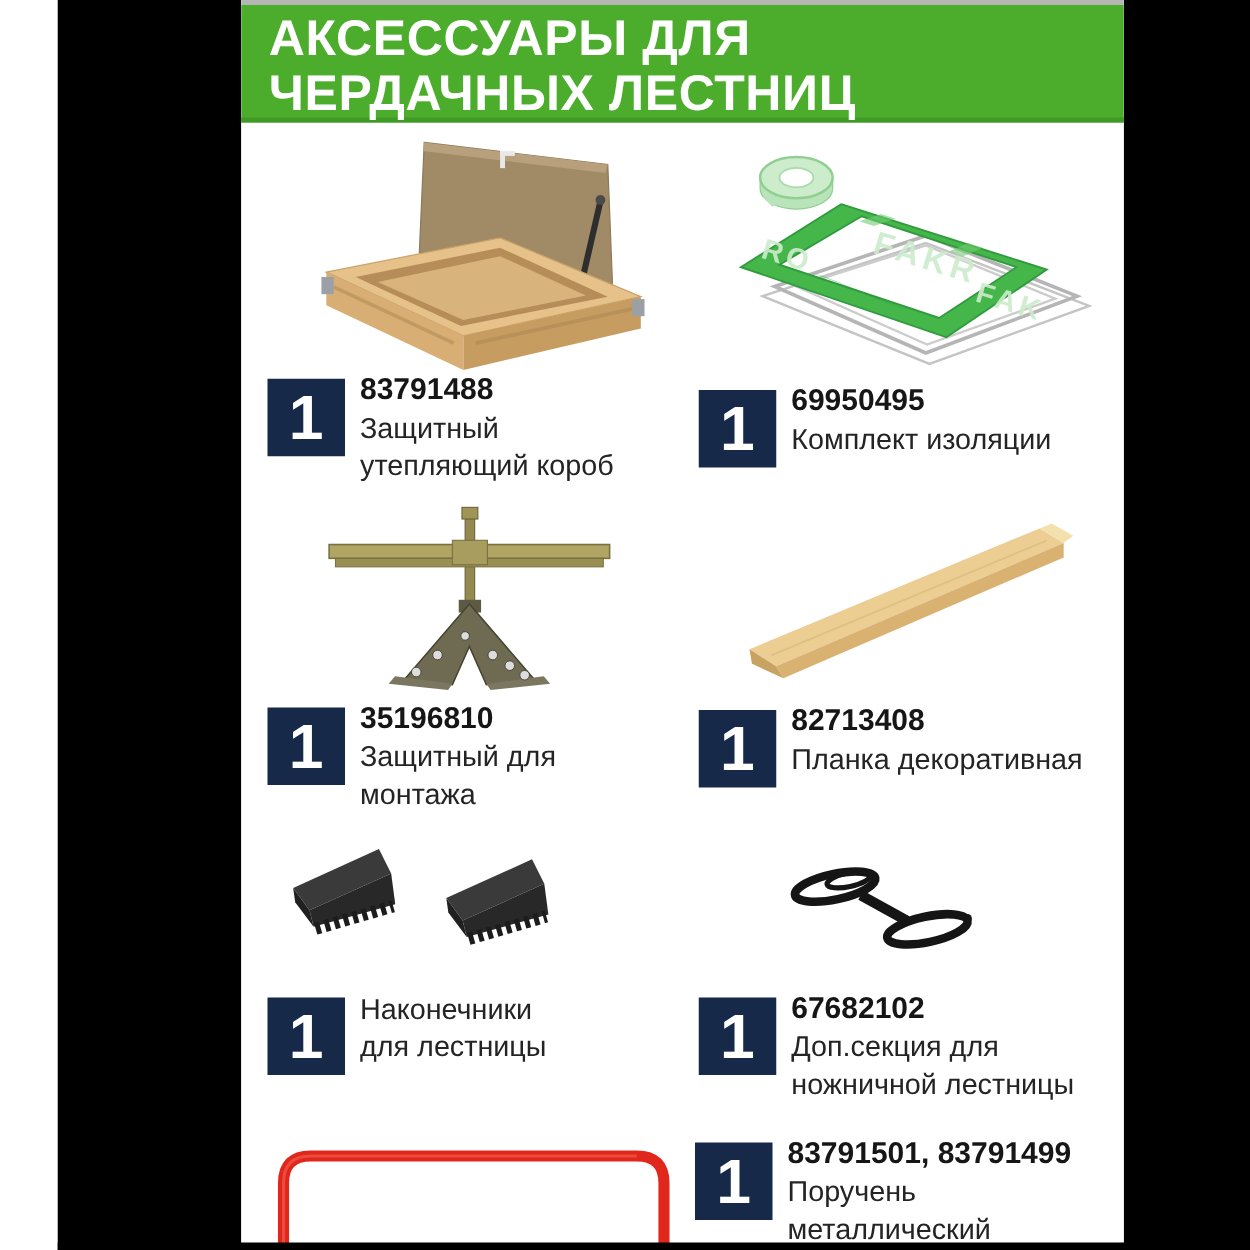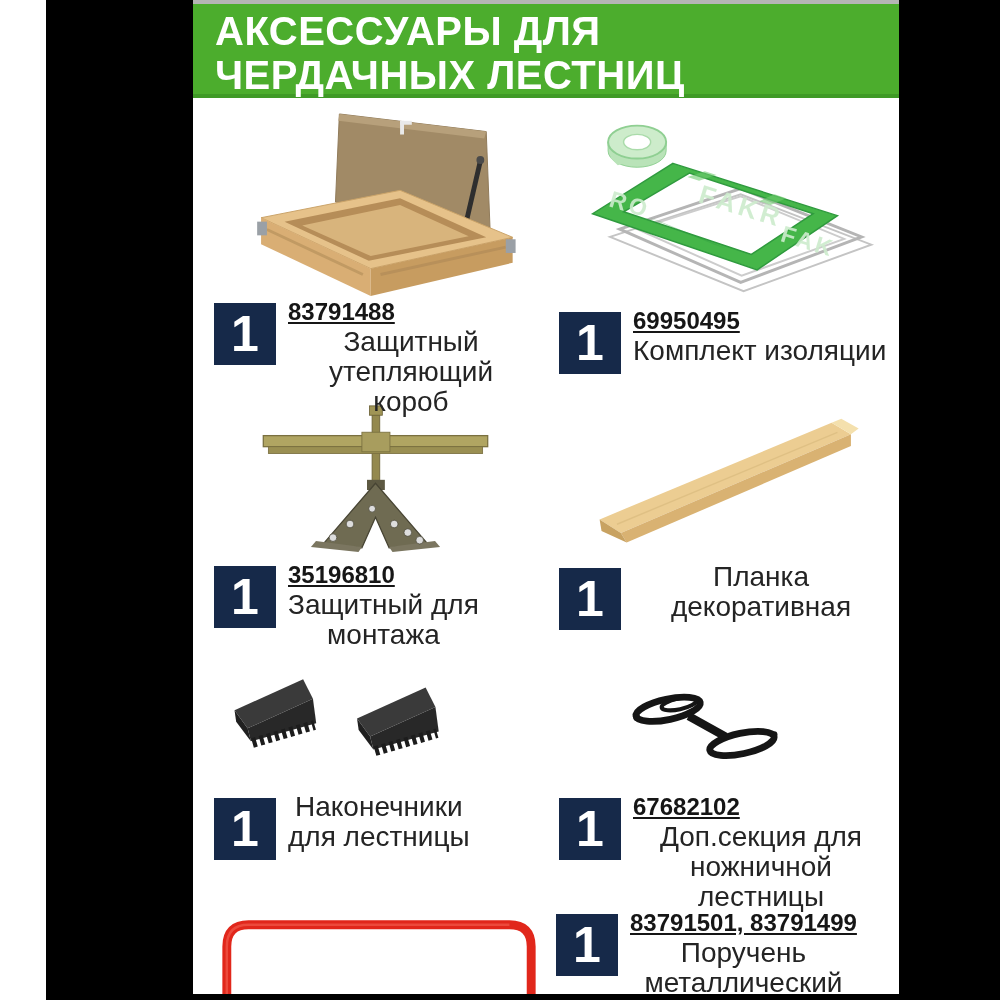--- a/index.html
+++ b/index.html
@@ -13,22 +13,22 @@
   .bottom-strip{position:absolute;left:0;right:0;bottom:0;height:6px;background:#000;z-index:30;}
   .banner{position:absolute;left:0;right:0;top:4px;height:94px;background:#4cad2d;
           border-bottom:4px solid #3f9a26;color:#fff;padding:5px 0 0 22px;box-sizing:border-box;}
   .banner .t{font-size:40px;font-weight:800;line-height:44px;letter-spacing:.5px;}
   .p-img{position:absolute;}
   .p-img svg{width:100%;height:100%;display:block;}
   .p-info{position:absolute;display:flex;align-items:flex-start;gap:12px;}
   .badge{width:62px;height:62px;background:#162949;color:#fff;display:flex;align-items:center;
          justify-content:center;font-size:50px;font-weight:700;flex:0 0 auto;margin-top:6px;}
   .txt{padding-top:0;}
-  .sku{font-size:24px;font-weight:700;color:#161616;line-height:30px;text-decoration:underline;}
-  .pname{font-size:28px;color:#242424;line-height:30px;white-space:pre-line;text-align:center;}
+  .sku{font-size:24px;font-weight:700;color:#161616;line-height:30px;}
+  .pname{font-size:23px;color:#242424;line-height:30px;white-space:pre-line;}
   
   .i0{left:40px;top:112px;width:295px;height:186px;}
   .i1{left:388px;top:110px;width:300px;height:190px;}
   .i2{left:55px;top:392px;width:255px;height:168px;}
   .i3{left:395px;top:392px;width:290px;height:162px;}
   .i4{left:35px;top:660px;width:245px;height:130px;}
   .i5{left:415px;top:655px;width:205px;height:140px;}
   .i6{left:18px;top:905px;width:336px;height:91px;}
   
   .c0{left:21px;top:297px;width:320px;}
@@ -192,20 +192,21 @@
         <div class="pname">Защитный для
 монтажа</div>
       </div>
     </div>
 
     <div class="p-info c3">
       <div class="badge">
           <span>1</span>
         </div>
       <div class="txt">
+        <div class="sku">82713408</div>
         <div class="pname">Планка декоративная</div>
       </div>
     </div>
 
     <div class="p-info c4">
       <div class="badge">
           <span>1</span>
         </div>
       <div class="txt">
         <div class="pname">Наконечники

